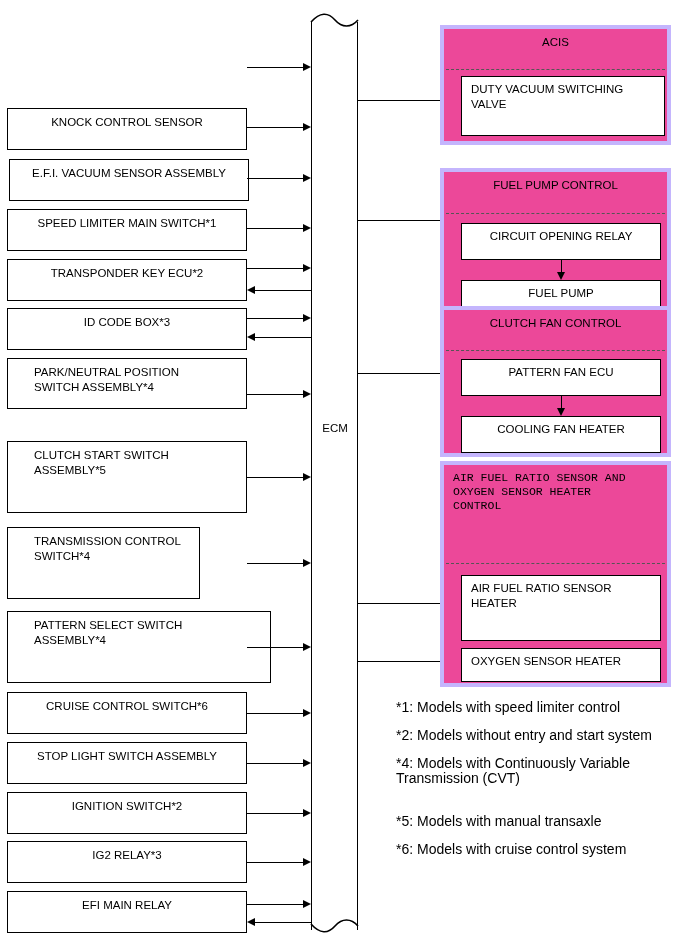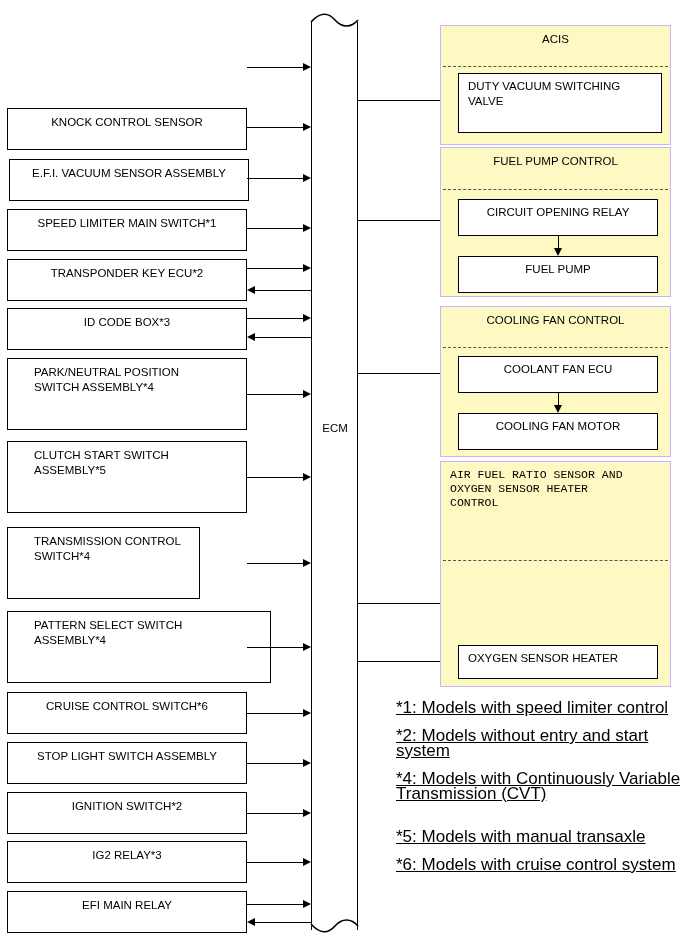--- a/index.html
+++ b/index.html
@@ -64,22 +64,22 @@
     top: 422px;
     width: 48px;
     text-align: center;
     font-size: 11.5px;
   }
 
   
   .group {
     position: absolute;
     box-sizing: border-box;
-    border: 1px solid #c4b5fd;
-    background: #fef9c3;
+    border: 4px solid #c4b5fd;
+    background: #ec4899;
   }
   .group > .title {
     position: absolute;
     left: 0;
     right: 0;
     top: 6px;
     text-align: center;
     font-size: 11.5px;
     line-height: 14px;
   }
@@ -151,25 +151,24 @@
   }
 
   
   #notes {
     position: absolute;
     left: 396px;
     top: 700px;
     width: 290px;
   }
   #notes .note {
-    font-size: 17px;
+    font-size: 14px;
     line-height: 15px;
     margin-bottom: 13px;
     white-space: pre-line;
-    text-decoration: underline;
   }
 
   svg.wave {
     position: absolute;
     overflow: visible;
   }
 </style>
 </head>
 <body>
 
@@ -189,21 +188,21 @@
   </div>
 
   <div class="src-box" style="left:7px; top:259px; width:240px; height:42px;">
     <div class="txt">TRANSPONDER KEY ECU*2</div>
   </div>
 
   <div class="src-box" style="left:7px; top:308px; width:240px; height:42px;">
     <div class="txt">ID CODE BOX*3</div>
   </div>
 
-  <div class="src-box" style="left:7px; top:358px; width:240px; height:72px;">
+  <div class="src-box" style="left:7px; top:358px; width:240px; height:51px;">
     <div class="txt lft">PARK/NEUTRAL POSITION
 SWITCH ASSEMBLY*4</div>
   </div>
 
   <div class="src-box" style="left:7px; top:441px; width:240px; height:72px;">
     <div class="txt lft">CLUTCH START SWITCH
 ASSEMBLY*5</div>
   </div>
 
   <div class="src-box" style="left:7px; top:527px; width:193px; height:72px;">
@@ -316,51 +315,55 @@
 
   <div class="group" style="left:440px; top:25px; width:231px; height:120px;">
     <div class="title">ACIS</div>
     <div class="dashed-sep" style="top:40px;"></div>
     <div class="inner" style="left:17px; top:47px; width:204px; height:60px;">
       <div class="txt lft">DUTY VACUUM SWITCHING
 VALVE</div>
     </div>
   </div>
 
-  <div class="group" style="left:440px; top:147px; width:231px; height:150px;">
+  <div class="group" style="left:440px; top:168px; width:231px; height:150px;">
     <div class="title">FUEL PUMP CONTROL</div>
     <div class="dashed-sep" style="top:41px;"></div>
     <div class="inner" style="left:17px; top:51px; width:200px; height:37px;">
       <div class="txt">CIRCUIT OPENING RELAY</div>
     </div>
     <div class="vline" style="left:117px; top:88px; height:14px;"></div>
     <div class="arrow-d" style="left:112.5px; top:100px;"></div>
     <div class="inner" style="left:17px; top:108px; width:200px; height:37px;padding-left:16px;">
       <div class="txt">FUEL PUMP</div>
     </div>
   </div>
 
   <div class="group" style="left:440px; top:306px; width:231px; height:151px;">
-    <div class="title">COOLING FAN CONTROL</div>
+    <div class="title">CLUTCH FAN CONTROL</div>
     <div class="dashed-sep" style="top:40px;"></div>
     <div class="inner" style="left:17px; top:49px; width:200px; height:37px;">
-      <div class="txt">COOLANT FAN ECU</div>
+      <div class="txt">PATTERN FAN ECU</div>
     </div>
     <div class="vline" style="left:117px; top:86px; height:14px;"></div>
     <div class="arrow-d" style="left:112.5px; top:98px;"></div>
     <div class="inner" style="left:17px; top:106px; width:200px; height:37px;">
-      <div class="txt">COOLING FAN MOTOR</div>
+      <div class="txt">COOLING FAN HEATER</div>
     </div>
   </div>
 
   <div class="group" style="left:440px; top:461px; width:231px; height:226px;">
     <div class="title lft" style="white-space:pre-line;">AIR FUEL RATIO SENSOR AND
 OXYGEN SENSOR HEATER
 CONTROL</div>
     <div class="dashed-sep" style="top:98px;"></div>
+    <div class="inner" style="left:17px; top:110px; width:200px; height:66px;">
+      <div class="txt lft">AIR FUEL RATIO SENSOR
+HEATER</div>
+    </div>
     <div class="inner" style="left:17px; top:183px; width:200px; height:34px;">
       <div class="txt lft">OXYGEN SENSOR HEATER</div>
     </div>
   </div>
 
   <div id="notes">
     <div class="note">*1: Models with speed limiter control</div>
     <div class="note">*2: Models without entry and start system</div>
     <div class="note" style="margin-bottom:28px;">*4: Models with Continuously Variable
 Transmission (CVT)</div>

